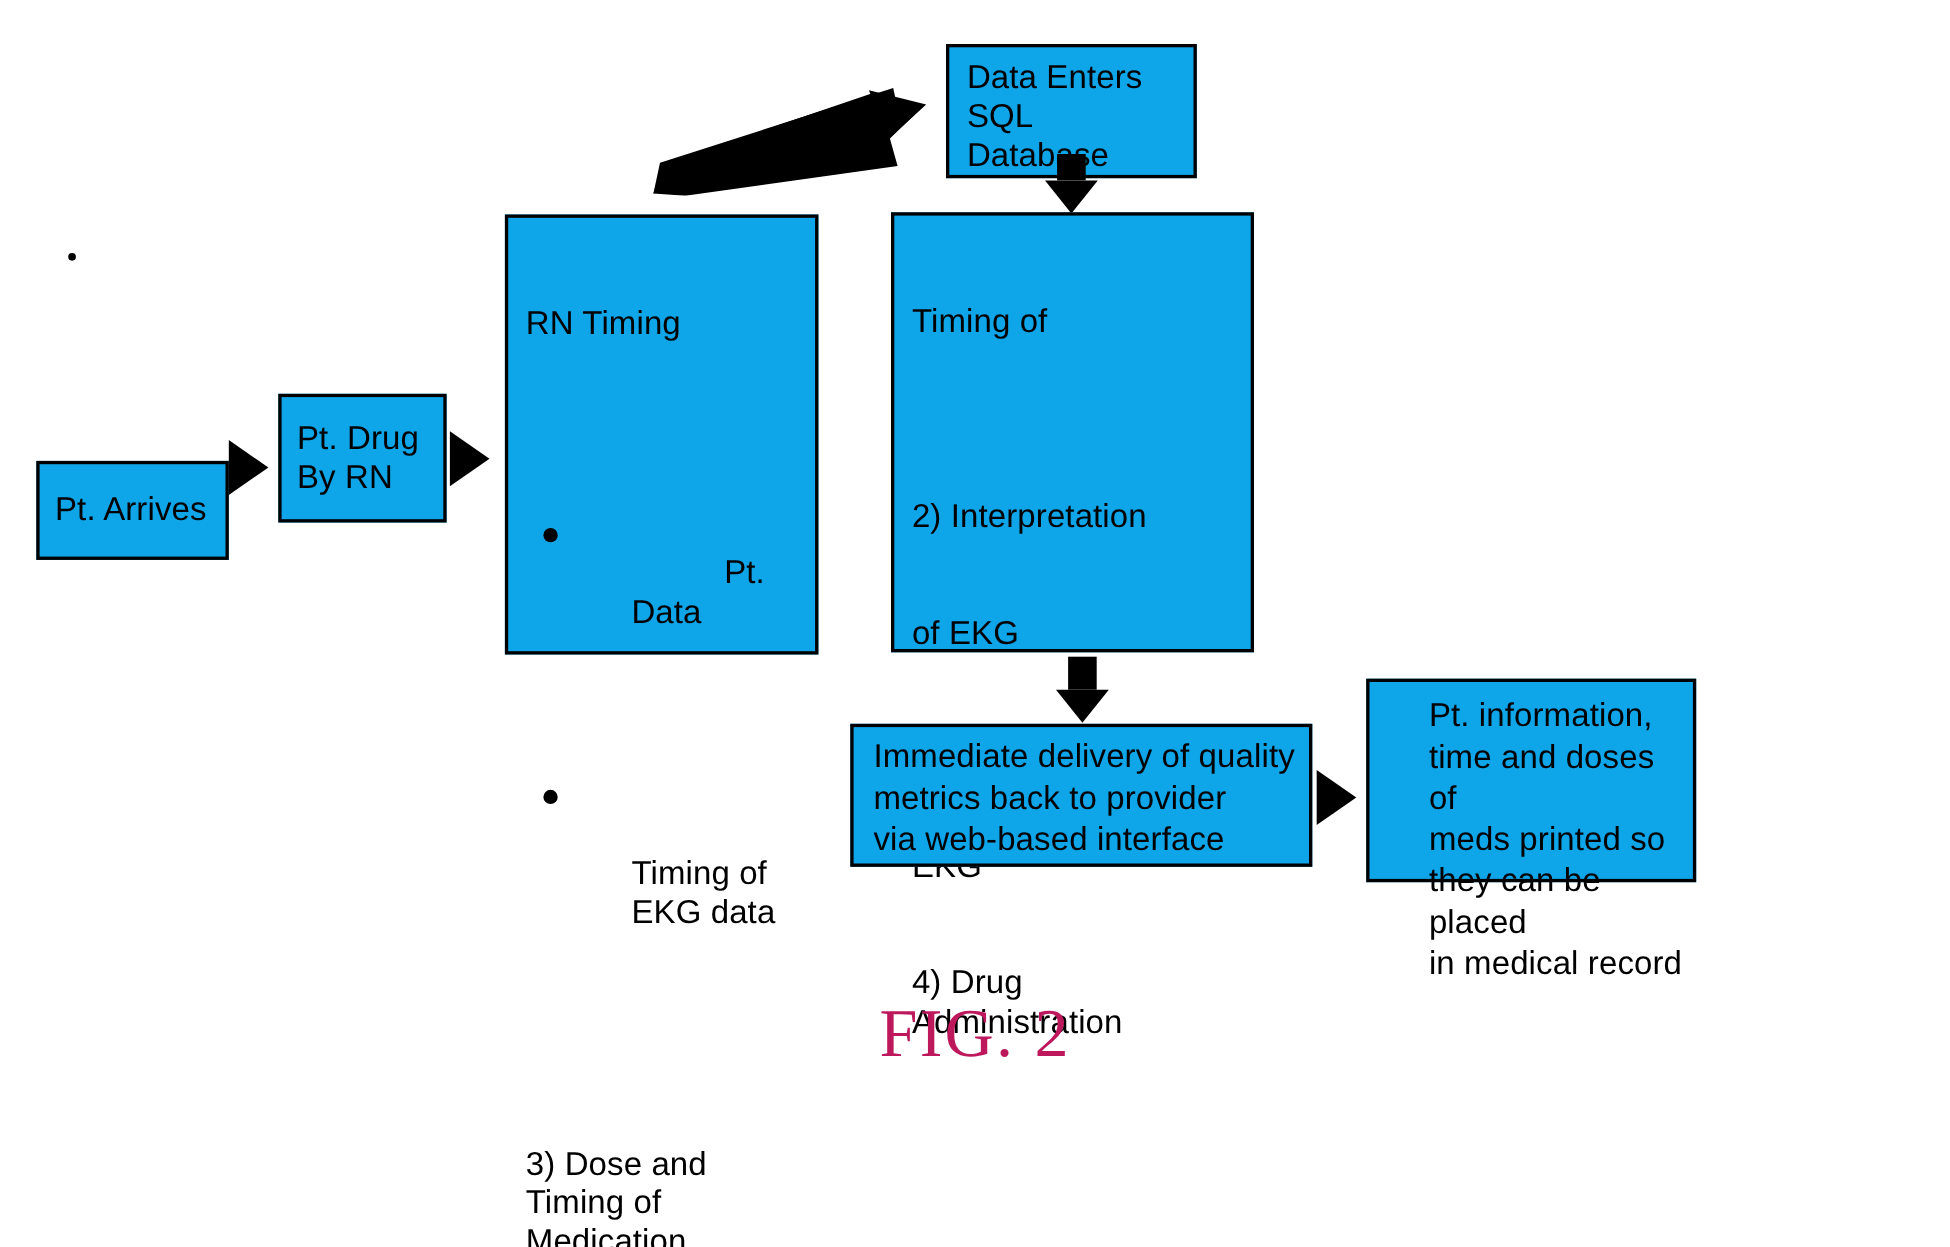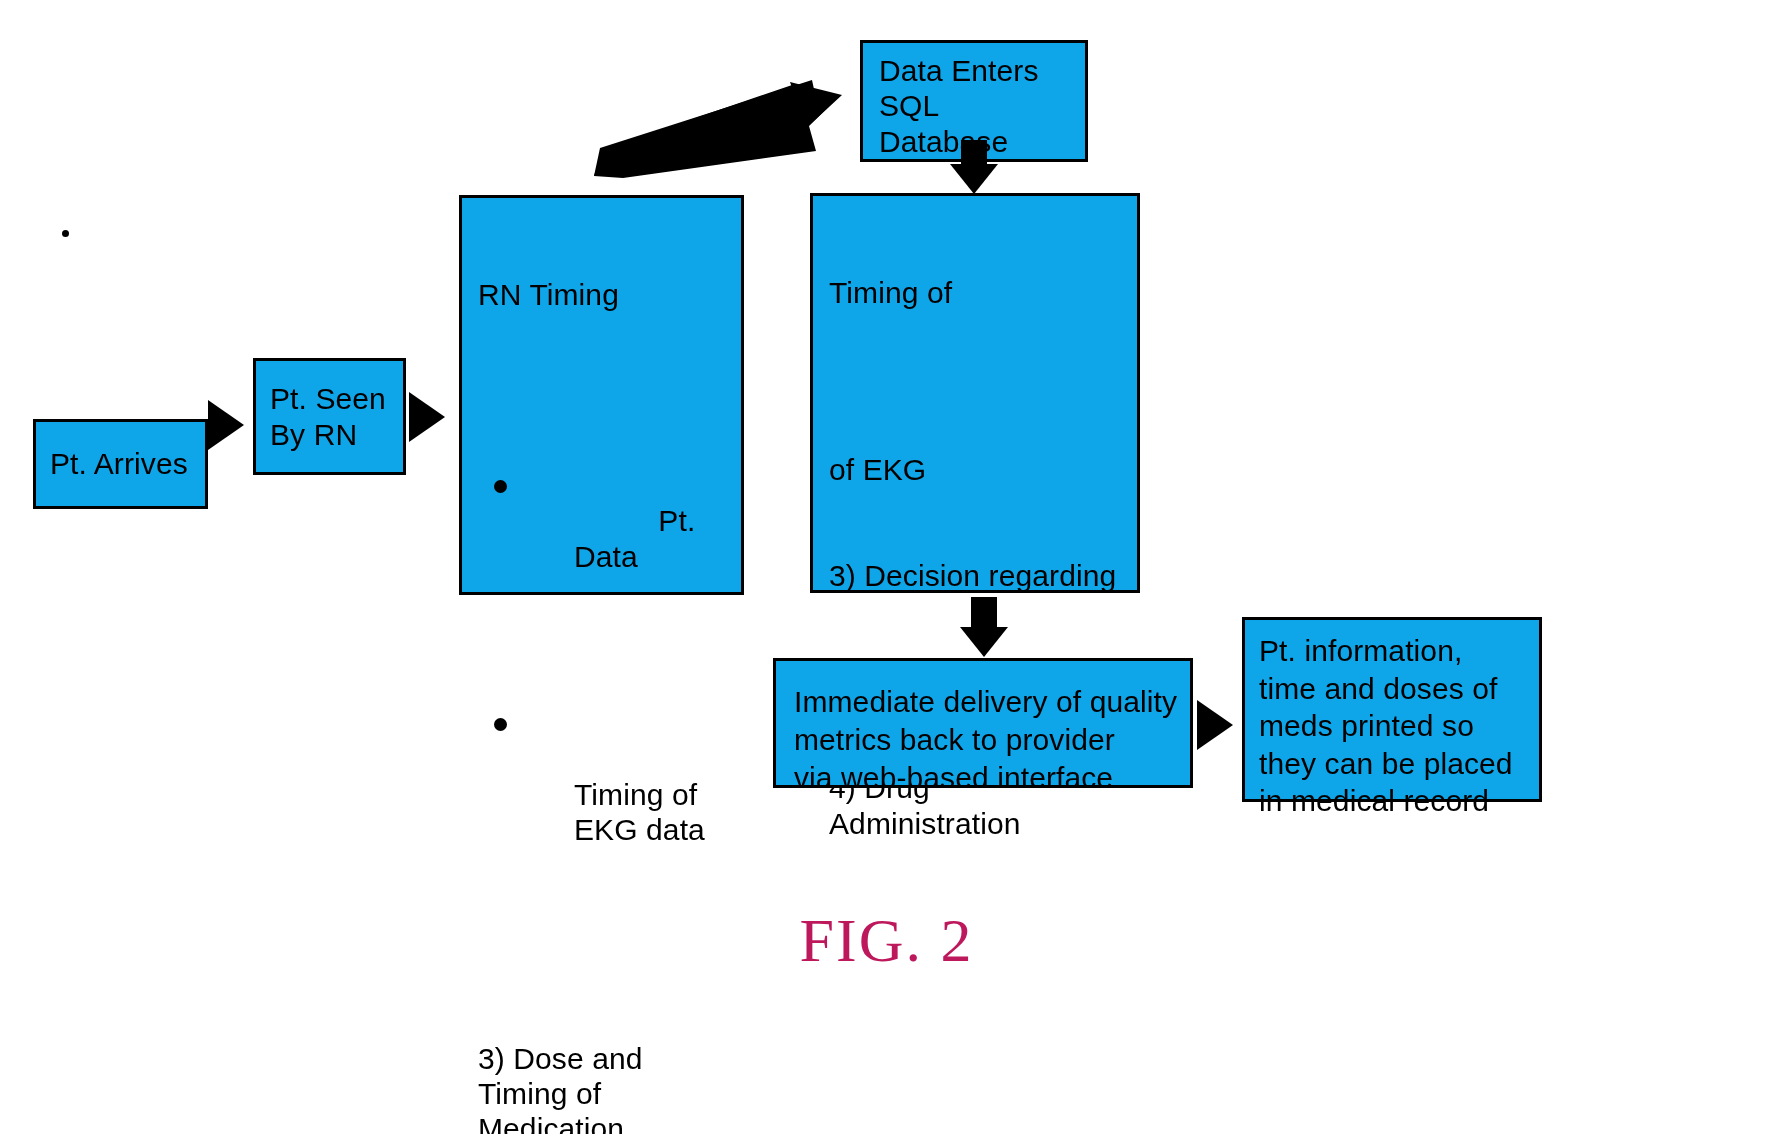--- a/index.html
+++ b/index.html
@@ -34,31 +34,31 @@
     padding: 8px 10px 8px 16px;
     white-space: pre-wrap;
   }
   
   #node-arrives { left: 33px;  top: 380px;  width: 175px; height: 90px; margin-top: 39px; }
   #node-seen    { left: 253px; top: 358px;  width: 153px; height: 117px; }
   #node-rn      { left: 459px; top: 195px;  width: 285px; height: 400px; }
   #node-sql     { left: 860px; top: 40px;   width: 228px; height: 122px; }
   #node-timing  { left: 810px; top: 193px;  width: 330px; height: 400px; }
   #node-metrics { left: 773px; top: 658px;  width: 420px; height: 130px; }
-  #node-record  { left: 1242px;top = 0;}
+  #node-record  { left: 1242px; padding-left: 40px;top = 0;}
   #node-record  { left: 1242px; top: 617px; width: 300px; height: 185px; }
 
   #node-arrives .body, #node-seen .body {
     display: flex;
     align-items: center;
     height: 100%;
     padding: 0 0 0 14px;
   }
   #node-sql .body { padding: 10px 10px 8px 16px; }
-  #node-metrics .body { padding: 22px 10px 10px 18px; line-height: 1.27; }
+  #node-metrics .body { padding: 8px 10px 10px 18px; line-height: 1.27; }
   #node-record .body  { padding: 12px 8px 8px 14px; line-height: 1.25; }
 
   
   .rn-head { margin: 0 0 4px 0; }
   .rn-bullets { margin: 0; padding: 0; list-style: none; }
   .rn-bullets li {
     position: relative;
     padding-left: 96px;
     margin: 10px 0 16px 0;
   }
@@ -148,21 +148,21 @@
 
   <div id="speck"></div>
 
   <div class="node" id="node-arrives">
     <div class="body">Pt. Arrives</div>
   </div>
 
   <div class="tri-right" id="arrow-arrives-seen"></div>
 
   <div class="node" id="node-seen">
-    <div class="body">Pt. Seen
+    <div class="body">Pt. Drug
 By RN</div>
   </div>
 
   <div class="tri-right" id="arrow-seen-rn"></div>
 
   <div class="node" id="node-rn">
     <div class="body">
       <div class="rn-head">RN Timing</div>
       <ul class="rn-bullets">
         <li>
@@ -197,20 +197,21 @@
 
   <div class="arrow-down" id="arrow-sql-timing">
     <div class="shaft"></div>
     <div class="head"></div>
   </div>
 
   <div class="node" id="node-timing">
     <div class="body">
       <div class="timing-head">Timing of</div>
       <ul class="timing-list">
+        <li>2) Interpretation</li>
         <li>of EKG</li>
         <li>3) Decision regarding</li>
         <li>EKG</li>
         <li>4) Drug Administration</li>
       </ul>
       
       
     </div>
   </div>
 

